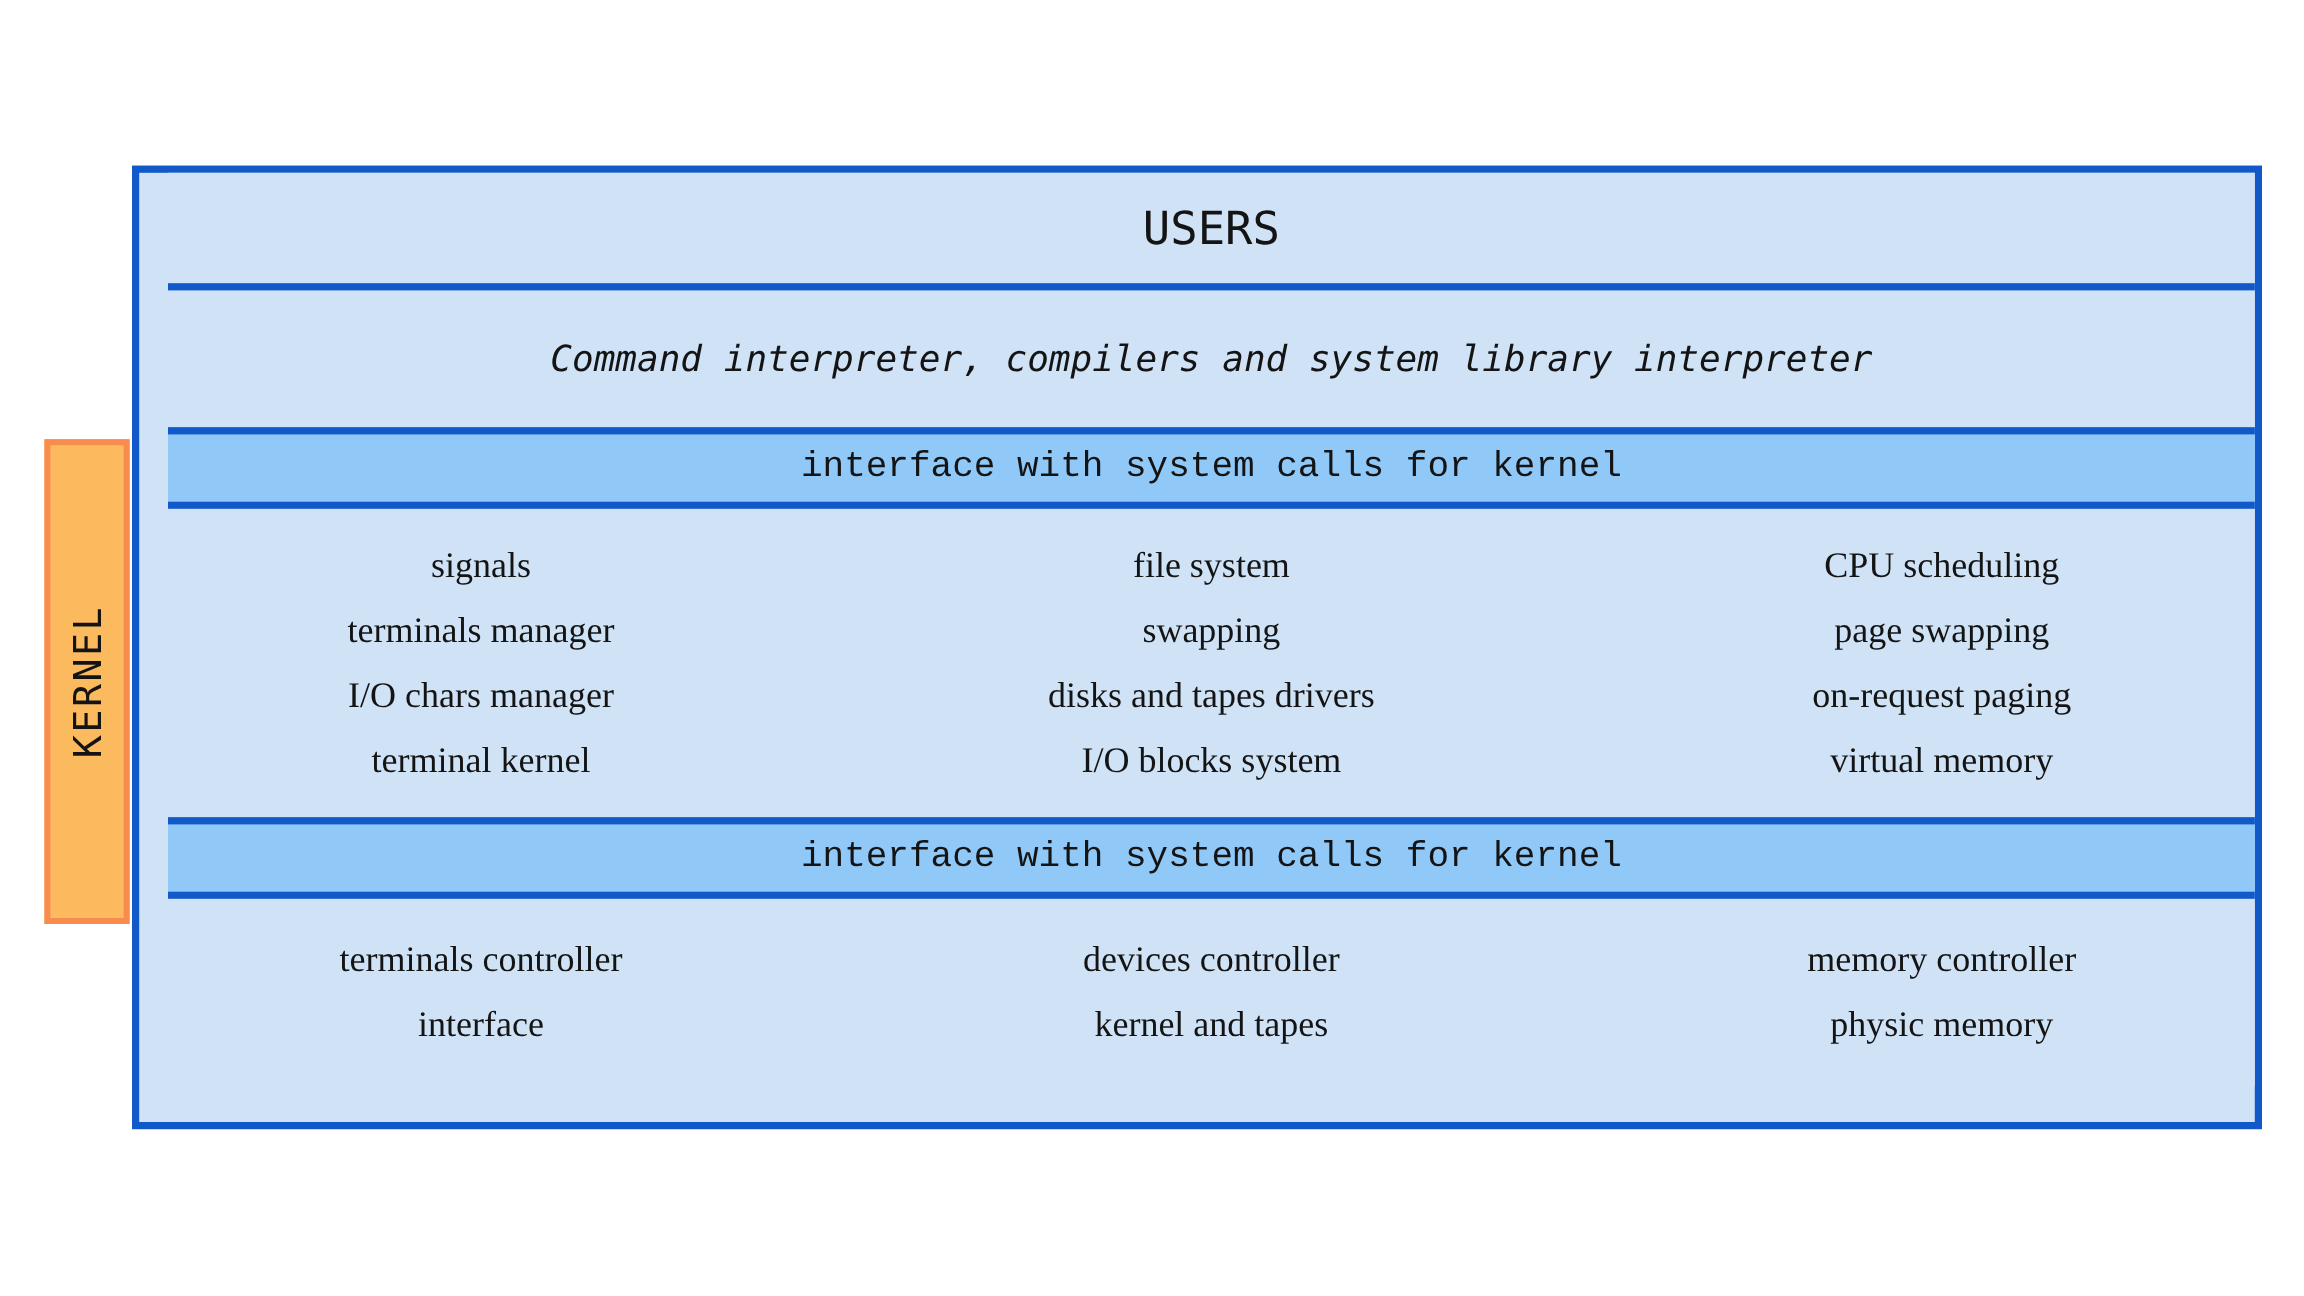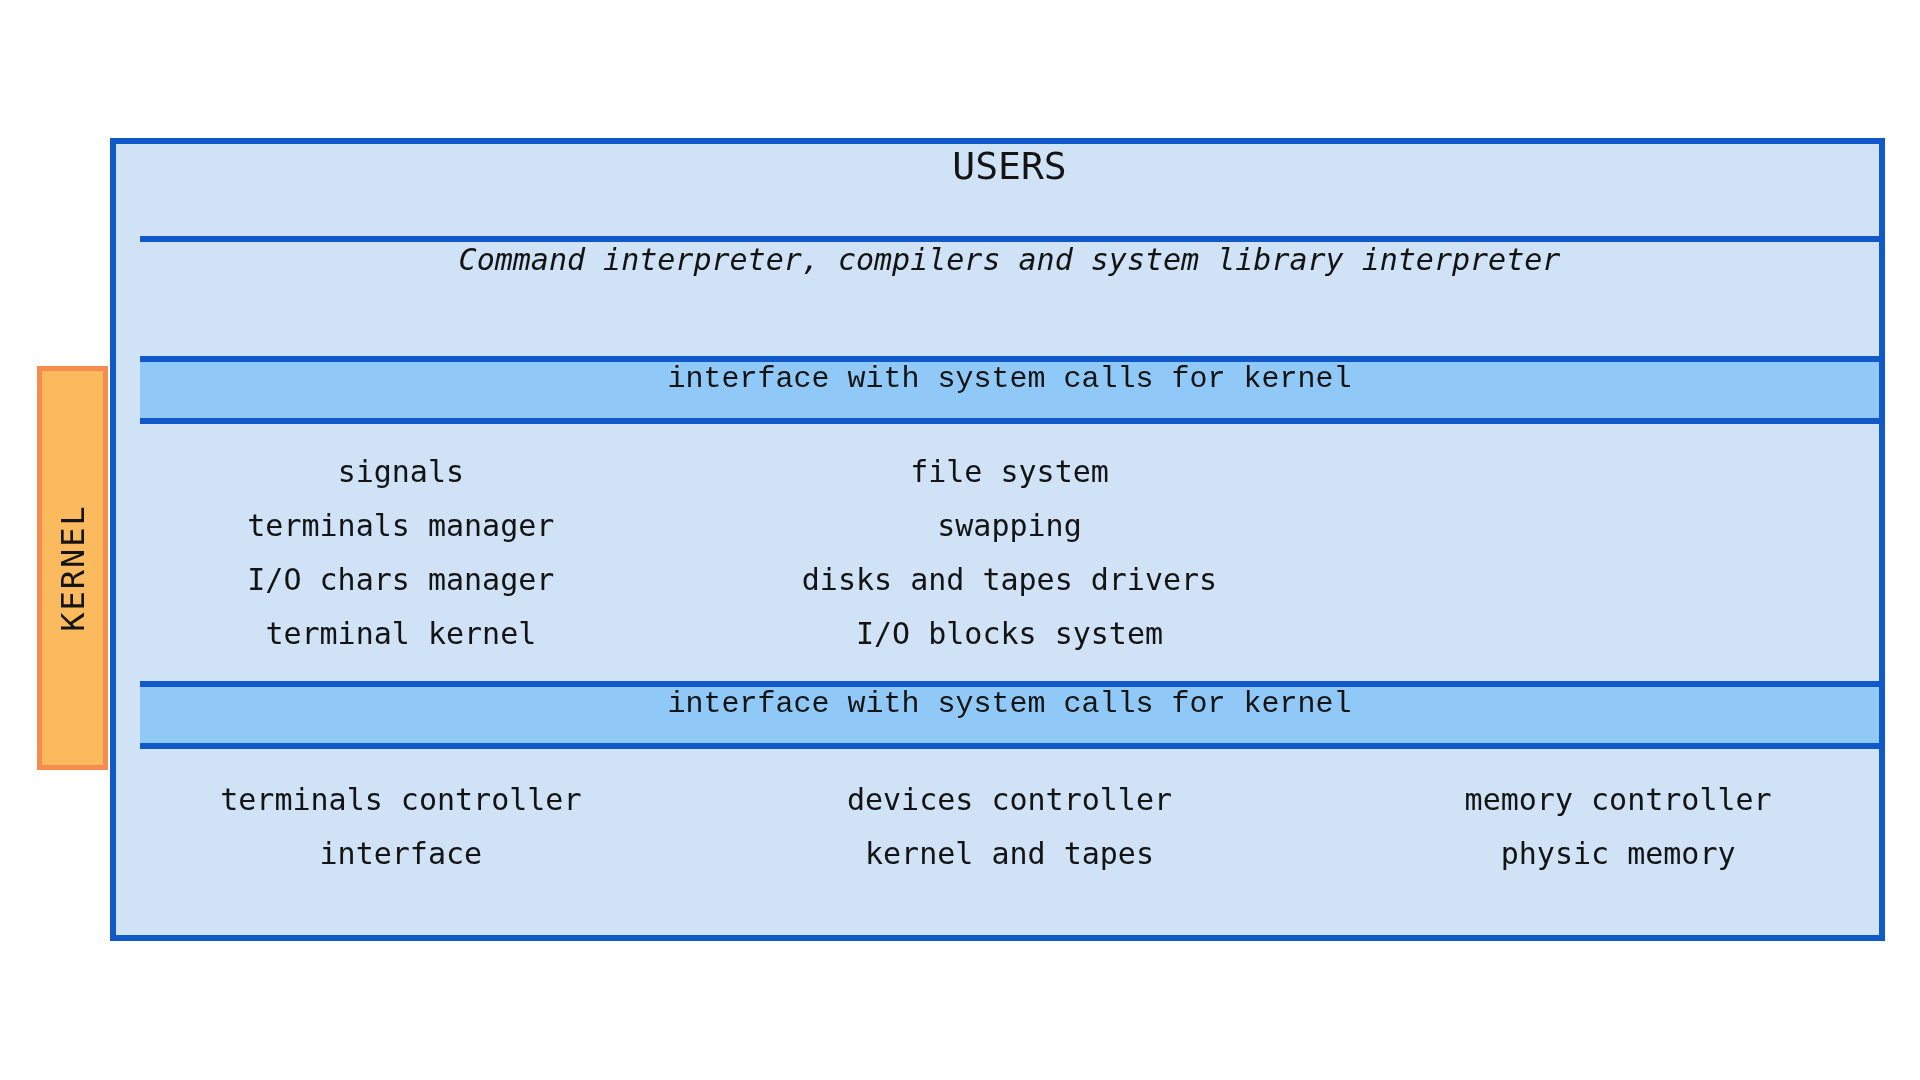--- a/index.html
+++ b/index.html
@@ -25,21 +25,21 @@
     height: 803px;
     border: 6px solid #1158c9;
     box-sizing: border-box;
     display: flex;
     flex-direction: column;
     background: #cfe2f6;
   }
   .row {
     background: #cfe2f6;
     display: flex;
-    align-items: flex-start;
+    align-items: center;
     justify-content: center;
     box-sizing: border-box;
     flex: 0 0 auto;
     margin-left: 24px;
   }
   .row + .row {
     border-top: 6px solid #1158c9;
   }
   .row-users    { height: 92px;  font-size: 38px; }
   .row-command  { height: 120px; font-size: 30px; font-style: italic; }
@@ -51,20 +51,21 @@
     display: grid;
     grid-template-columns: 30% 40% 30%;
     width: 100%;
     height: 100%;
     align-items: center;
   }
   .col {
     text-align: center;
     font-size: 30px;
     line-height: 54px;
+    font-family: Liberation Serif, serif;
   }
 
   
   .kernel-tab {
     position: absolute;
     left: 37px;
     top: 366px;
     width: 71px;
     height: 404px;
     background: #fcba5f;
@@ -112,20 +113,26 @@
           <div>terminals manager</div>
           <div>I/O chars manager</div>
           <div>terminal kernel</div>
         </div>
         <div class="col">
           <div>file system</div>
           <div>swapping</div>
           <div>disks and tapes drivers</div>
           <div>I/O blocks system</div>
         </div>
+        <div class="col">
+          <div>CPU scheduling</div>
+          <div>page swapping</div>
+          <div>on-request paging</div>
+          <div>virtual memory</div>
+        </div>
       </div>
     </div>
 
     <div class="row row-interface">
       <span>interface with system calls for kernel</span>
     </div>
 
     <div class="row row-hw">
       <div class="cols">
         <div class="col">

